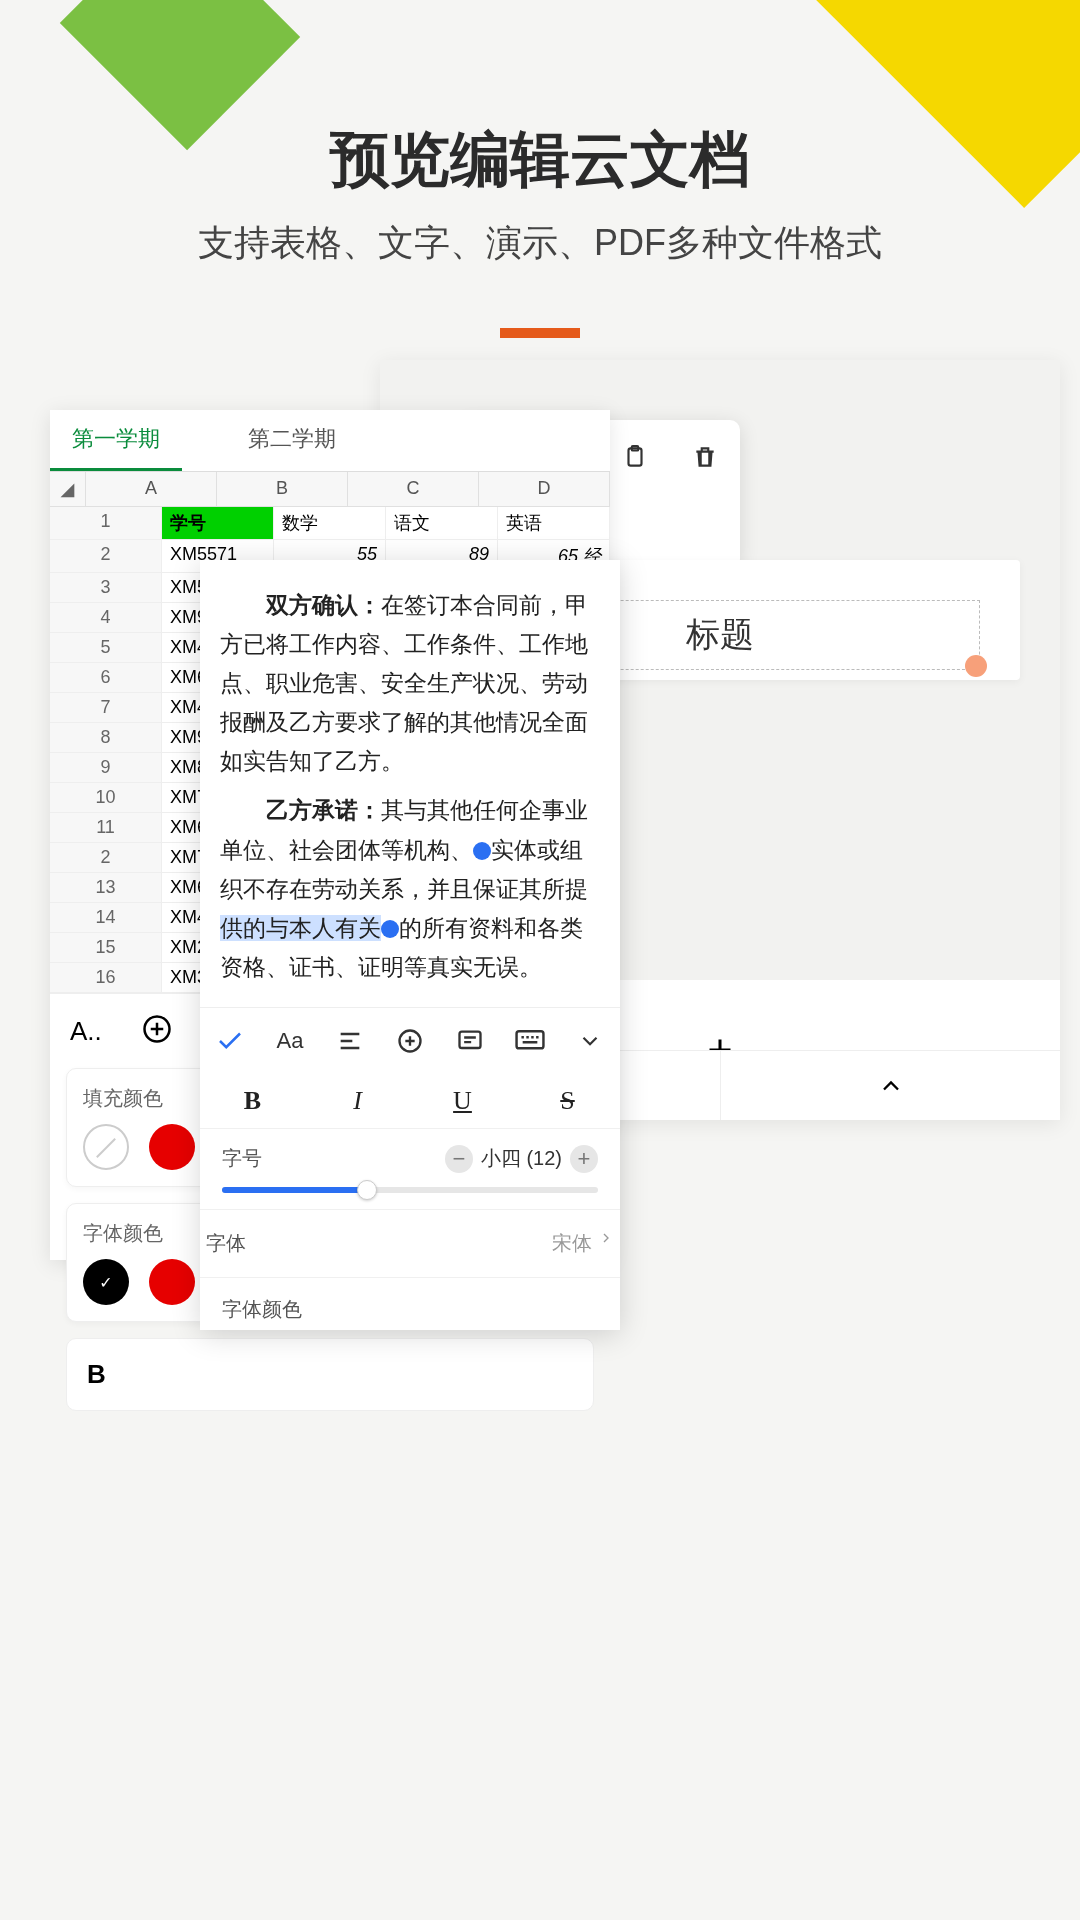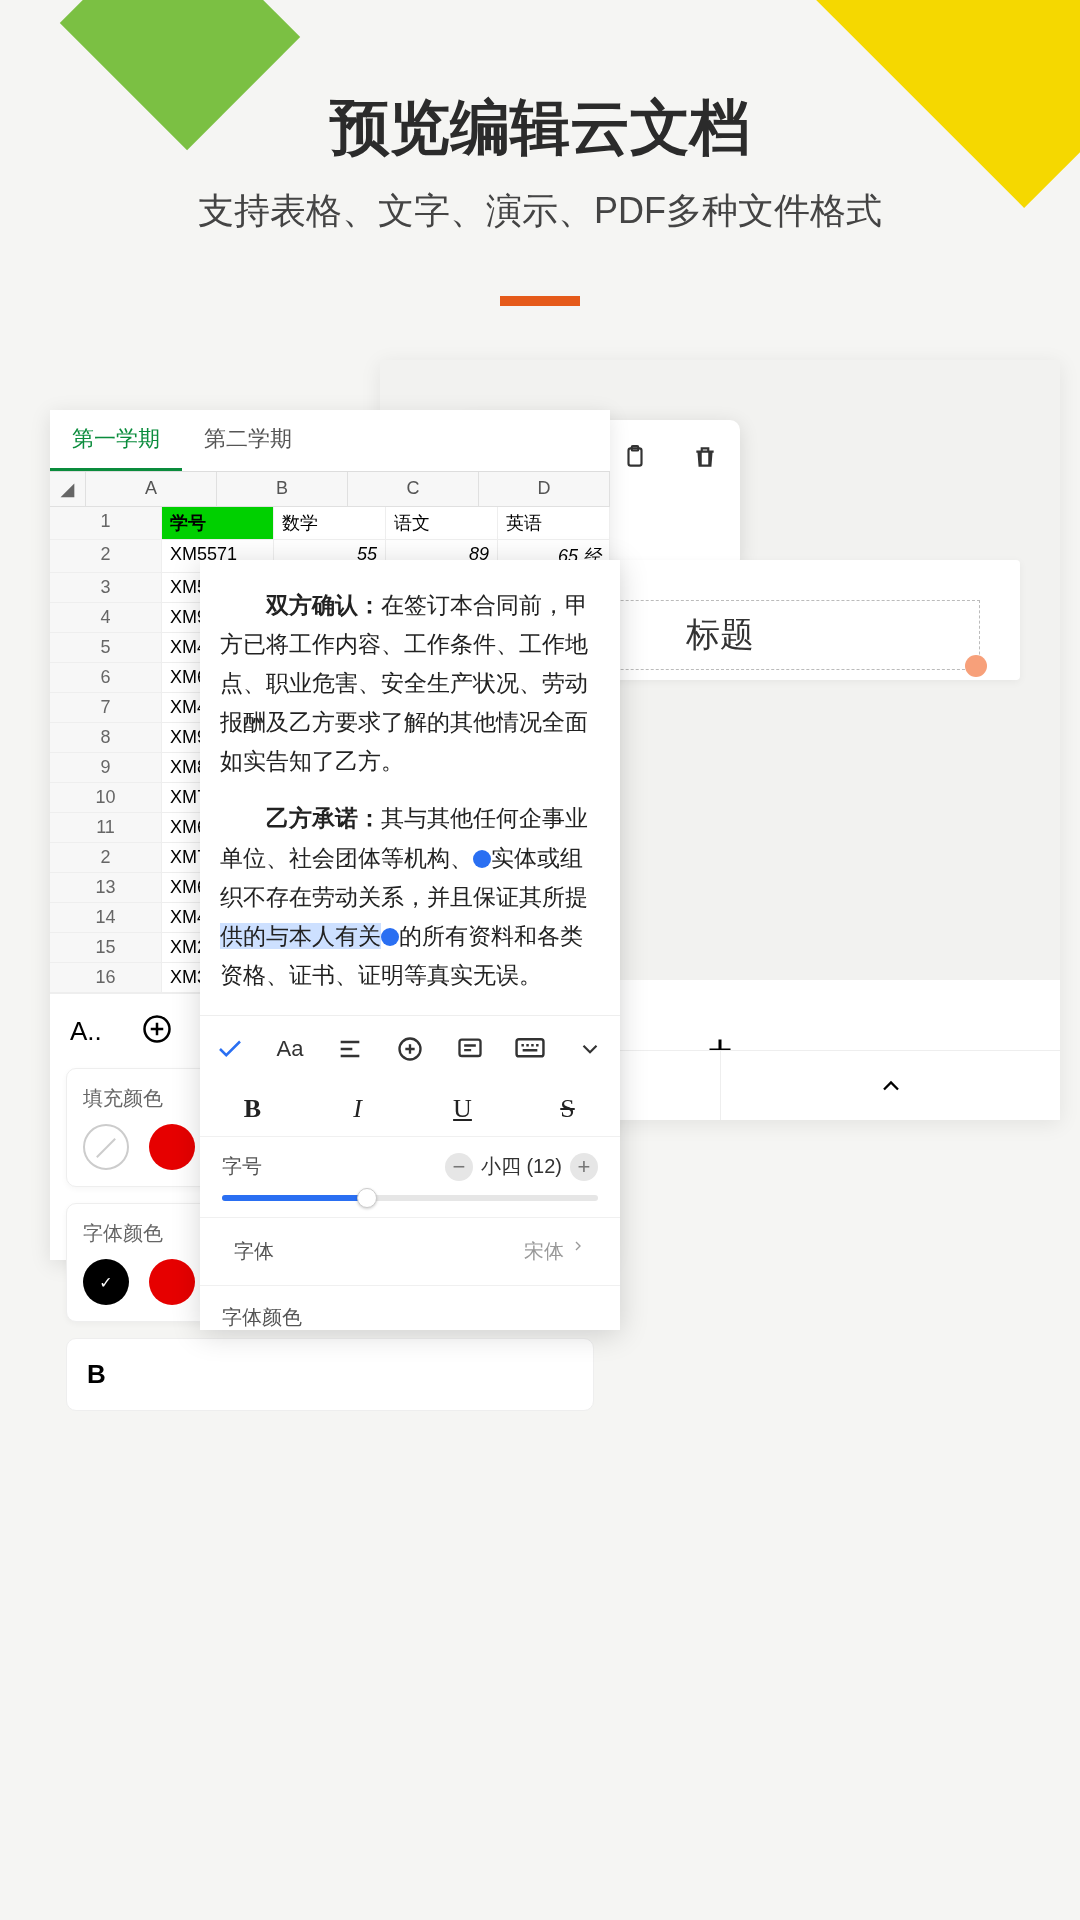--- a/index.html
+++ b/index.html
@@ -20,21 +20,21 @@
 }
 .deco-yellow {
   position: absolute;
   top: -120px; right: -80px;
   width: 300px; height: 260px;
   background: #f5d800;
   transform: rotate(45deg);
 }
 .headline {
   text-align: center;
-  padding-top: 88px;
+  padding-top: 120px;
   font-size: 60px;
   font-weight: 700;
   color: #2b2b2b;
 }
 .subhead {
   text-align: center;
   margin-top: 18px;
   font-size: 36px;
   font-weight: 500;
   color: #444;
@@ -123,20 +123,21 @@
 .panel-ss {
   position: absolute;
   top: 410px; left: 50px;
   width: 560px; height: 850px;
   background: #fff;
   box-shadow: 0 4px 20px rgba(0,0,0,0.1);
 }
 .ss-tabs {
   display: flex;
   border-bottom: 1px solid #ddd;
+  gap: 44px;
 }
 .ss-tab {
   padding: 14px 22px;
   font-size: 22px;
   color: #555;
 }
 .ss-tab.active {
   color: #0a8c3c;
   border-bottom: 3px solid #0a8c3c;
   font-weight: 500;
@@ -247,21 +248,21 @@
 .slider {
   margin-top: 14px;
   height: 6px;
   background: #e6e6e6;
   border-radius: 3px;
   position: relative;
 }
 .slider-fill { position:absolute; left:0; width:38%; height:100%; background:#2a6ff2; border-radius:3px; }
 .slider-thumb { position:absolute; left:36%; top:-7px; width:20px; height:20px; border-radius:50%; background:#fff; border:1px solid #ccc; box-shadow:0 1px 3px rgba(0,0,0,0.2); }
 .doc-font {
-  padding: 20px 34px;
+  padding: 20px 6px;
   border-bottom: 1px solid #f0f0f0;
   display: flex;
   justify-content: space-between;
   font-size: 20px;
   color: #555;
 }
 .doc-font-val { color:#999; display:flex; gap:6px; }
 .doc-fontcolor {
   padding: 18px 22px;
   font-size: 20px;
@@ -524,21 +525,21 @@
       <div class="swatch swatch-black">✓</div>
       <div class="swatch swatch-red"></div>
     </div>
   </div>
   <div class="ss-bold-card">B</div>
 </div>
 
 <div class="panel-doc">
   <div class="doc-body">
     <p style="text-indent:2em"><b>双方确认：</b><span>在签订本合同前，甲方已将工作内容、工作条件、工作地点、职业危害、安全生产状况、劳动报酬及乙方要求了解的其他情况全面如实告知了乙方。</span></p>
-    <p style="text-indent:2em;margin-top:18px">
+    <p style="text-indent:2em;margin-top:10px">
       <b>乙方承诺：</b><span>其与其他任何企事业单位、社会团体等机构、</span><span class="doc-caret"></span><span>实体或组织不存在劳动关系，并且保证其所提</span><span class="doc-sel">供的与本人有关</span><span class="doc-caret"></span><span>的所有资料和各类资格、证书、证明等真实无误。</span>
     </p>
   </div>
 
   <div class="doc-toolbar">
     <span class="doc-tb-icon check-blue">
         <svg width="30" height="30" viewBox="0 0 24 24">
           <path d="M4 12l5 5L20 6"></path>
         </svg>
       </span>

